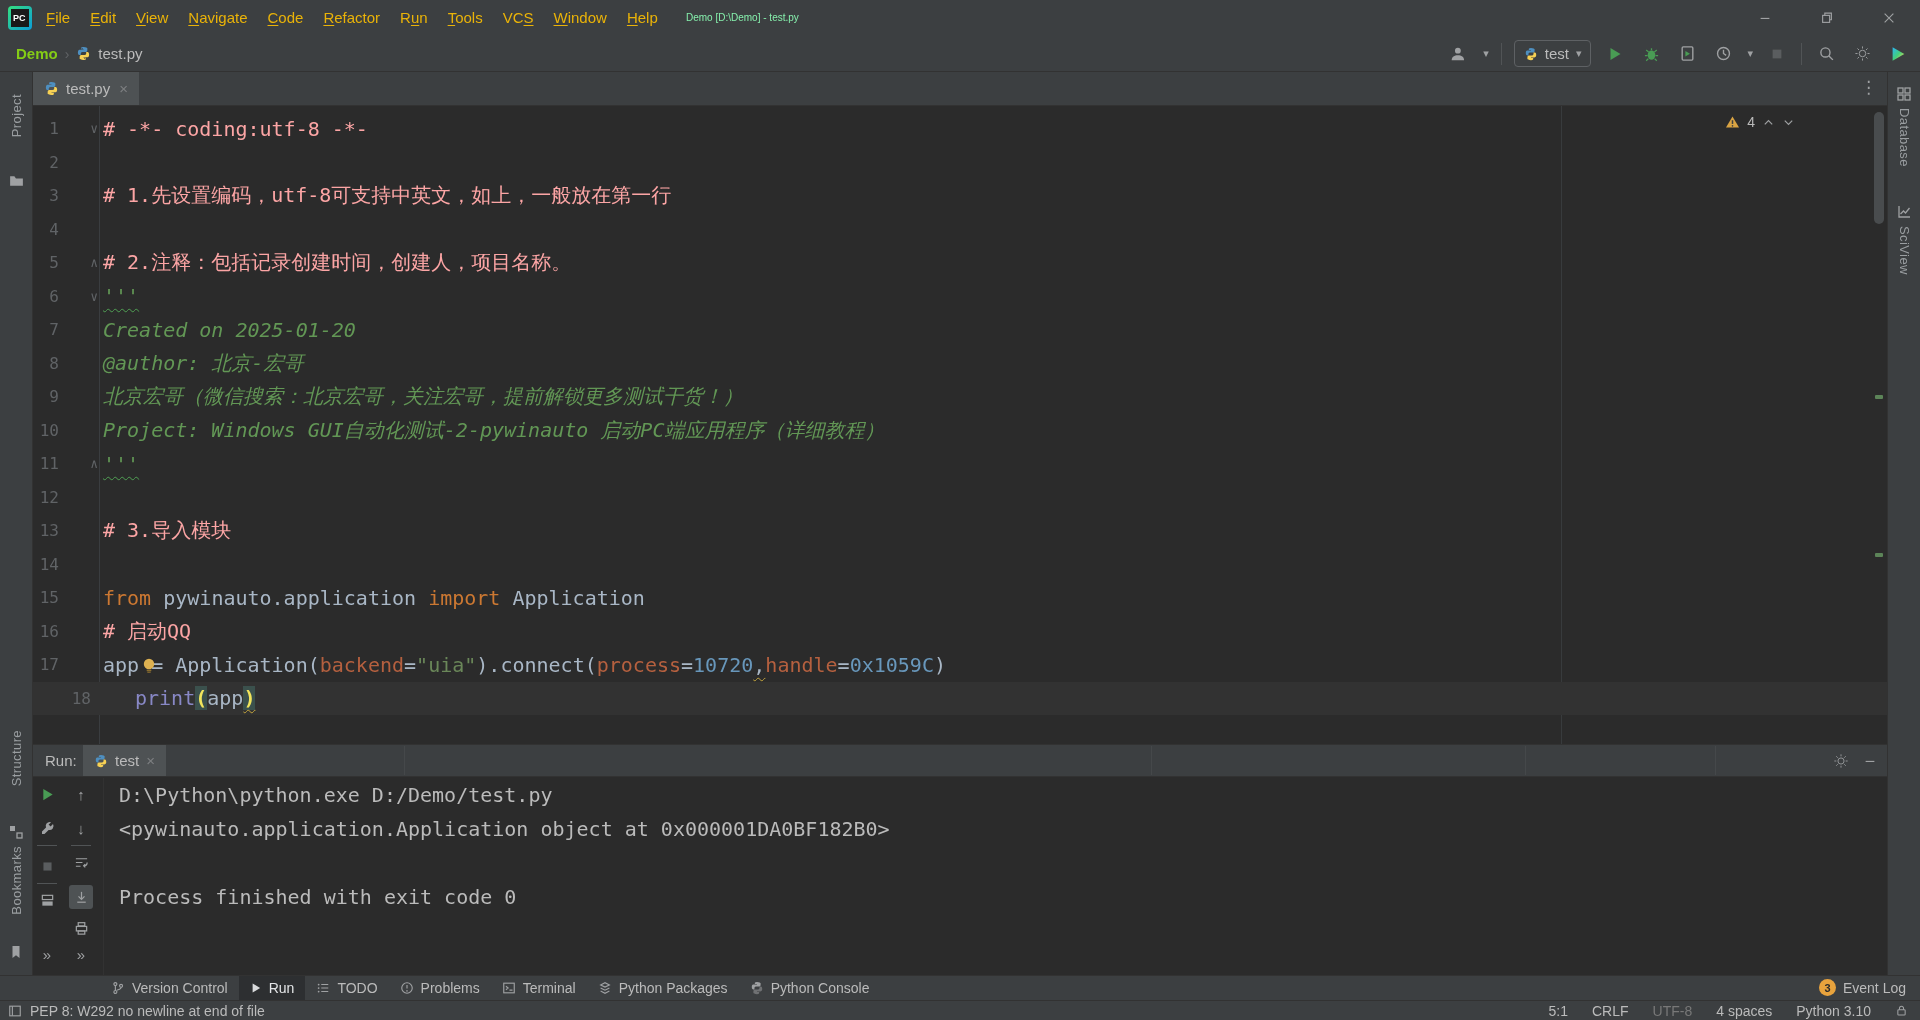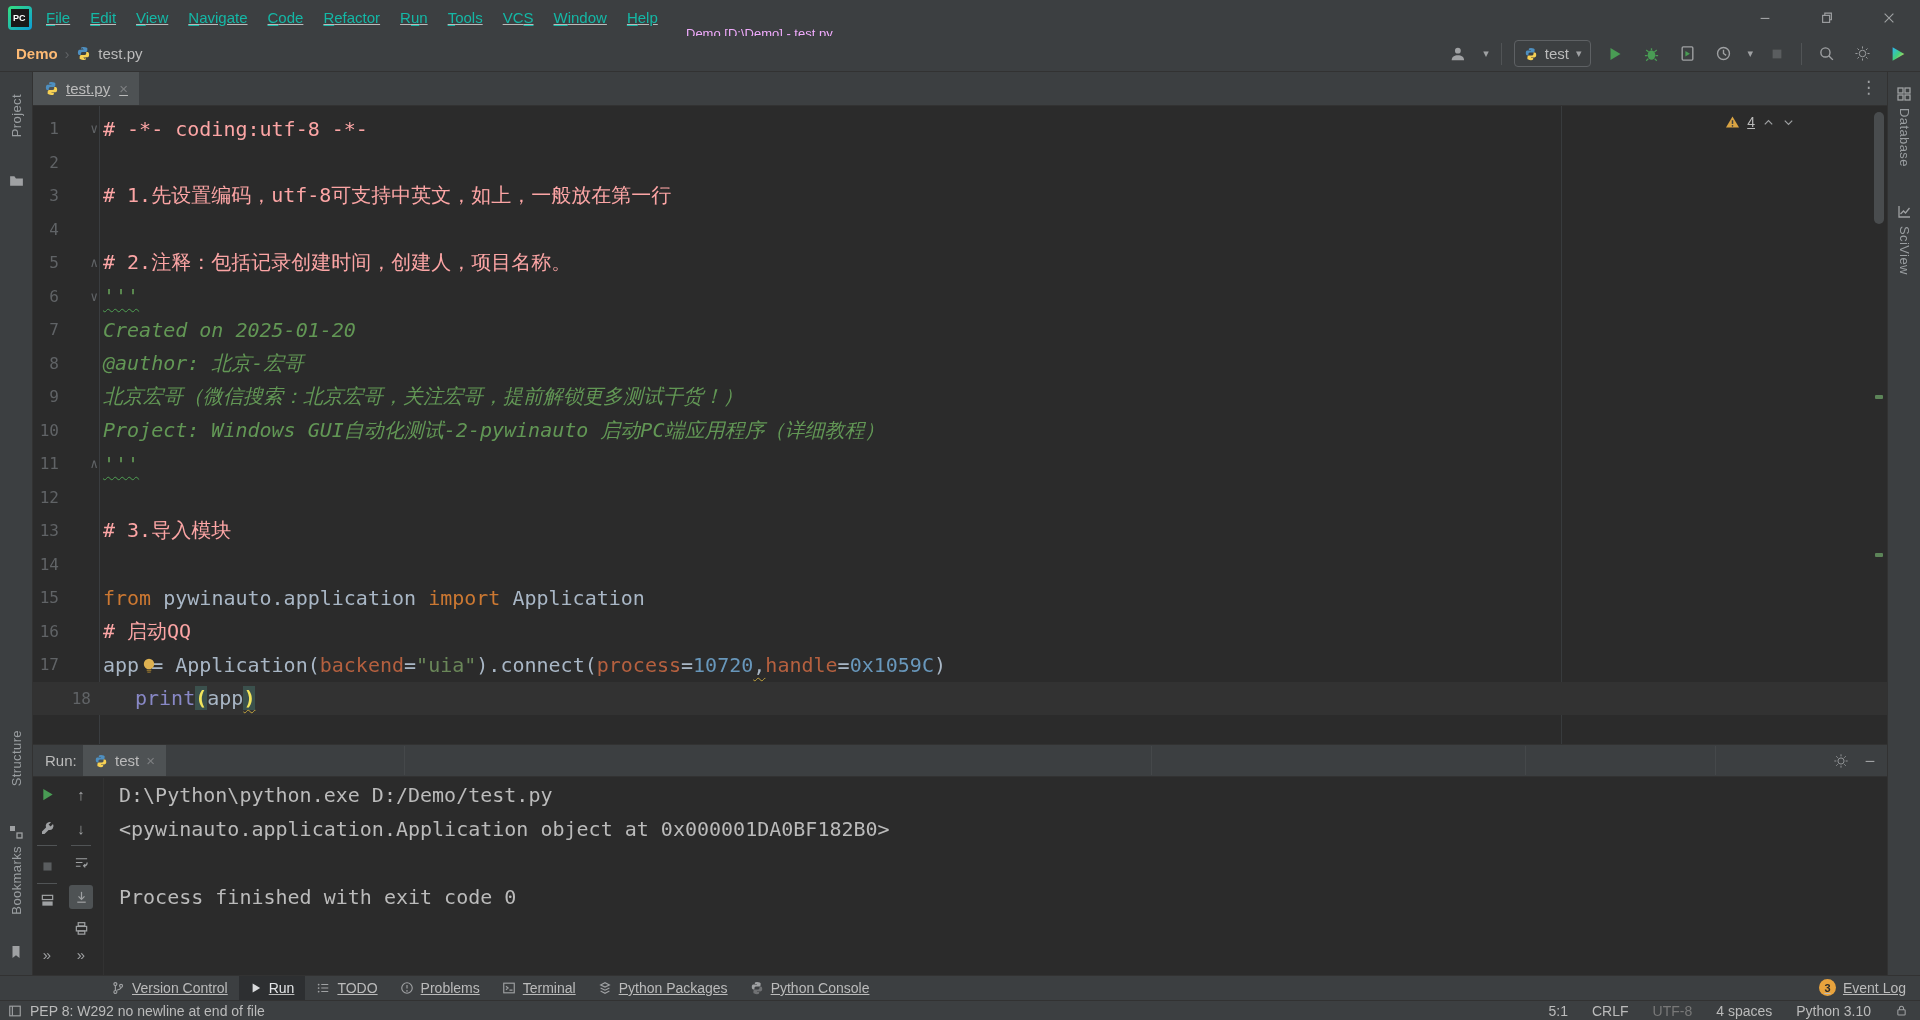--- a/index.html
+++ b/index.html
@@ -1,36 +1,36 @@
 <!DOCTYPE html>
 <html><head>
 <meta charset="utf-8">
 <style>
   html,body{margin:0;padding:0;background:#2b2b2b;}
   body{width:1920px;height:1020px;position:relative;overflow:hidden;
        font-family:"Liberation Sans","DejaVu Sans",sans-serif;color:#bbbbbb;
        -webkit-font-smoothing:antialiased;}
-  .abs{position:absolute;text-decoration:underline;}
+  .abs{position:absolute;}
   svg{display:block;}
   .ico{stroke:#9fa1a3;fill:none;stroke-width:1.3;}
   .ico-f{fill:#9fa1a3;stroke:none;}
 
   
   .titlebar{left:0;top:0;width:1920px;height:36px;background:#3c3f41;display:flex;align-items:center;}
   .menu-bar{display:flex;align-items:center;margin-left:6px;}
-  .menu-item{padding:1px 10px;font-size:15px;color:#14b8a6;line-height:36px;cursor:default;}
+  .menu-item{padding:1px 10px;font-size:15px;color:#eab308;line-height:36px;cursor:default;}
   .menu-item u{text-decoration:underline;text-underline-offset:2px;}
-  .win-title{position:absolute;left:686px;top:16px;line-height:36px;font-size:13px;color:#f0abfc;}
+  .win-title{position:absolute;left:686px;top:0;line-height:36px;font-size:10px;color:#86efac;}
   .win-btns{position:absolute;right:0;top:0;height:36px;display:flex;}
   .win-btn{width:62px;height:36px;display:flex;align-items:center;justify-content:center;}
 
   
   .navbar{left:0;top:36px;width:1920px;height:36px;background:#3c3f41;border-bottom:1px solid #323232;box-sizing:border-box;}
   .crumbs{position:absolute;left:16px;top:0;height:35px;display:flex;align-items:center;gap:7px;font-size:15px;}
-  .crumb-proj{font-weight:bold;color:#fdba74;}
+  .crumb-proj{font-weight:bold;color:#84cc16;}
   .crumb-sep{color:#606366;font-size:14px;}
   .nav-right{position:absolute;right:10px;top:0;height:35px;display:flex;align-items:center;gap:12px;}
   .vsep{width:1px;height:22px;background:#515456;}
   .run-combo{display:flex;align-items:center;gap:7px;border:1px solid #5e6164;border-radius:4px;height:25px;padding:0 9px;font-size:15px;color:#bbbbbb;}
   .caret{font-size:11px;color:#9fa1a3;}
   .tbtn{width:24px;height:24px;display:flex;align-items:center;justify-content:center;}
 
   
   .stripe-l{left:0;top:72px;width:33px;height:903px;background:#3c3f41;border-right:1px solid #323232;box-sizing:border-box;}
   .stripe-r{left:1887px;top:72px;width:33px;height:903px;background:#3c3f41;border-left:1px solid #323232;box-sizing:border-box;}

